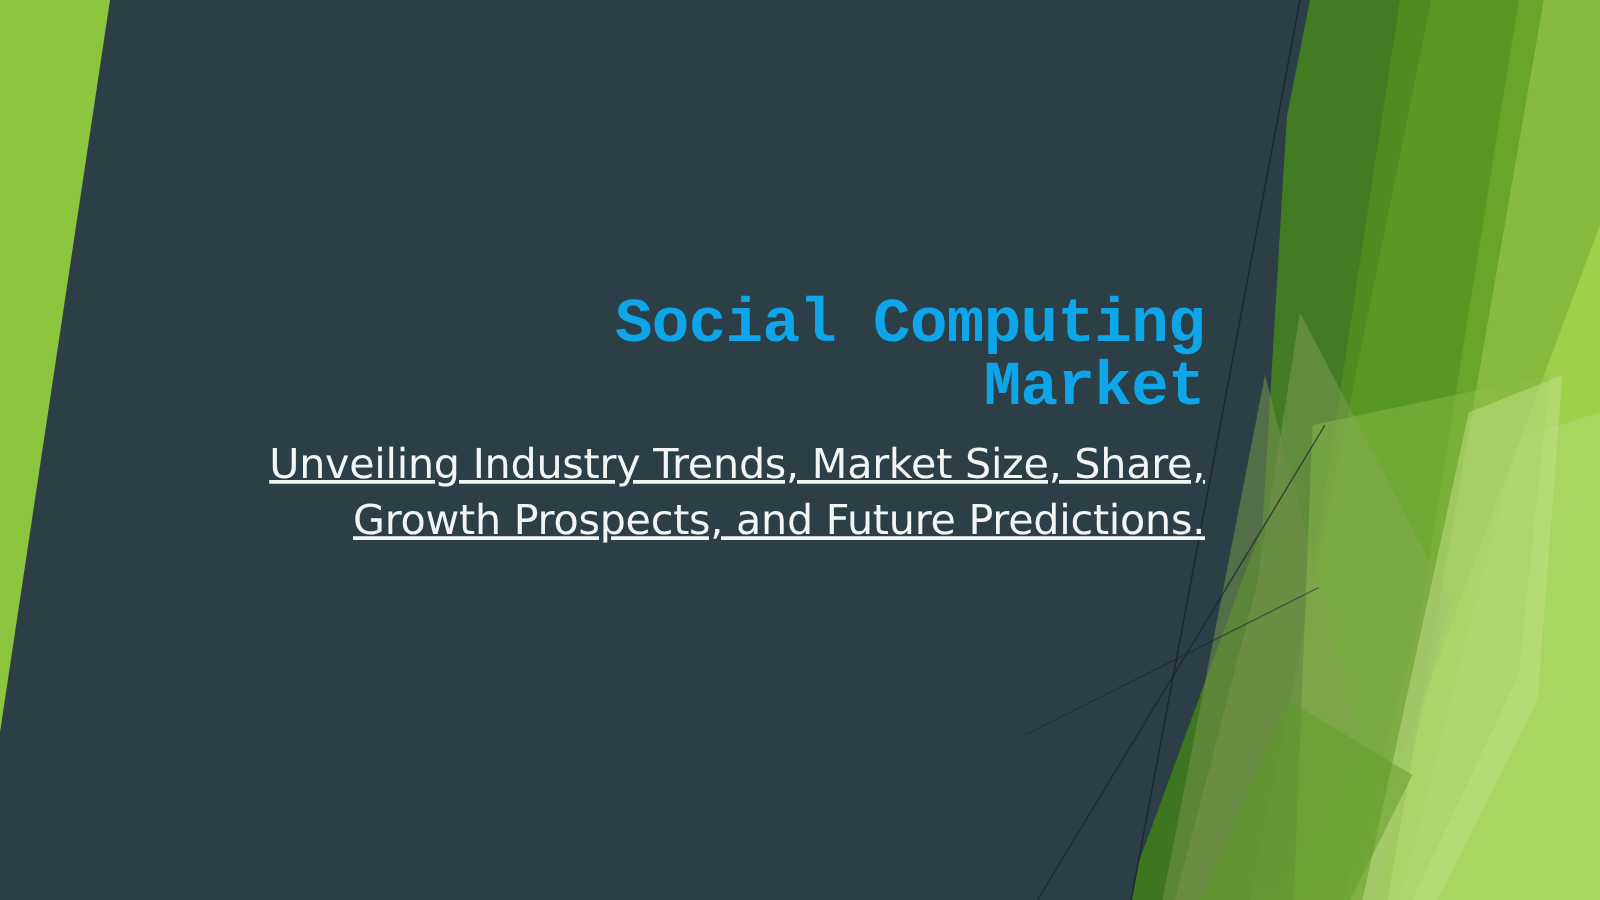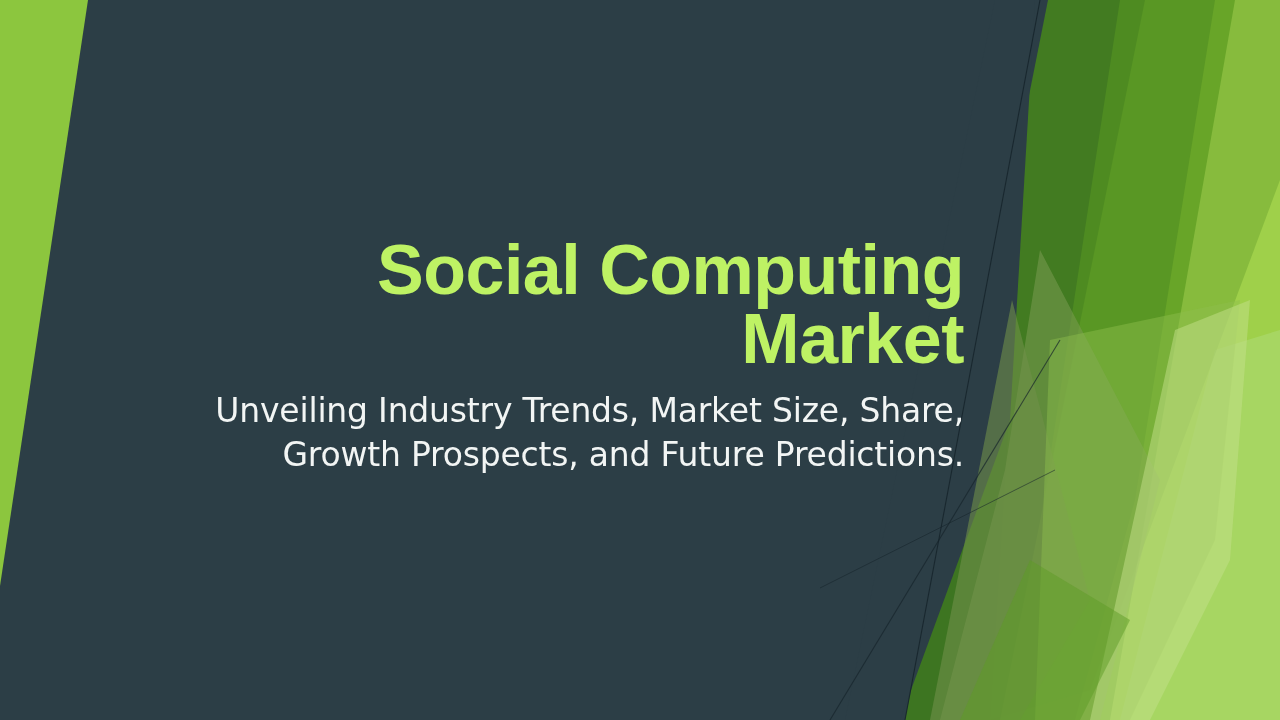--- a/index.html
+++ b/index.html
@@ -30,38 +30,39 @@
     height: 720px;
   }
   #text-block {
     position: absolute;
     left: 150px;
     top: 236px;
     width: 814px;
     text-align: right;
   }
   #title {
-    color: #bef264;
-    font-family: Liberation Sans, sans-serif;
+    color: #0ea5e9;
+    font-family: Liberation Mono, monospace;
     font-weight: bold;
-    font-size: 70px;
+    font-size: 50px;
     line-height: 0.99;
     letter-spacing: -0.5px;
     margin: 0 0 14px 0;
     white-space: pre-line;
   }
   #subtitle {
     color: #f2f5f4;
     font-family: "DejaVu Sans", sans-serif;
     font-weight: normal;
     font-size: 33px;
     line-height: 1.36;
     letter-spacing: -0.2px;
     margin: 0;
     white-space: pre-line;
+    text-decoration: underline;
   }
 </style>
 </head>
 <body>
 
 <div id="slide">
 
   <svg id="bg-art" viewBox="0 0 1280 720" preserveAspectRatio="none">
 
     <rect x="0" y="0" width="1280" height="720" fill="#2c3e46"></rect>

